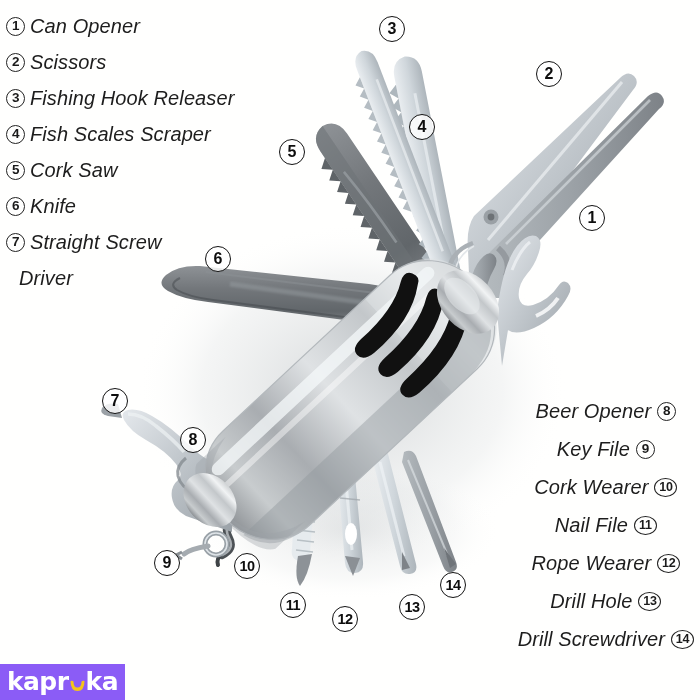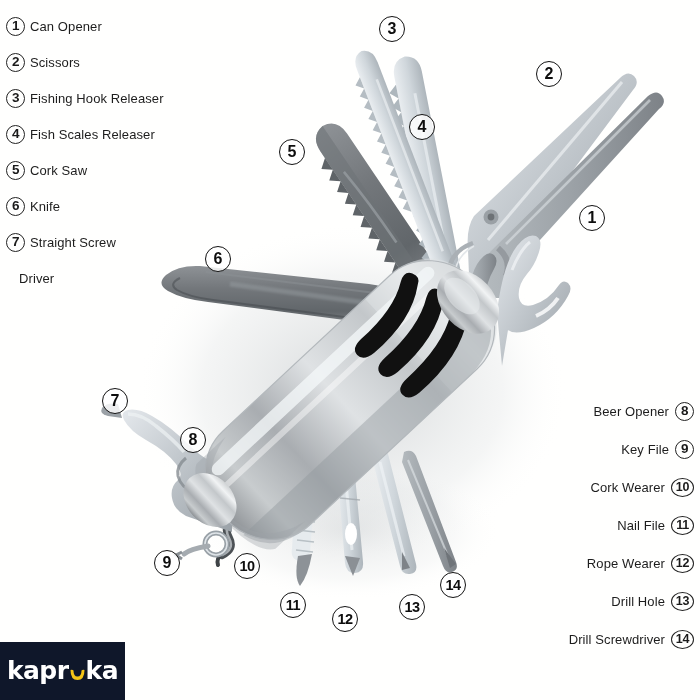--- a/index.html
+++ b/index.html
@@ -28,21 +28,21 @@
   .legend.right { right: 6px; top: 392px; text-align: right; }
 
   .legend-row {
     display: flex;
     align-items: center;
     height: 36px;
     white-space: nowrap;
   }
   .legend.right .legend-row {
     height: 38px;
-    justify-content: flex-end;
+    justify-content: center;
   }
 
   .num-circle {
     flex: 0 0 auto;
     display: inline-flex;
     align-items: center;
     justify-content: center;
     width: 19px;
     height: 19px;
     border: 1.4px solid #222;
@@ -53,23 +53,24 @@
     color: #1b1b1b;
     letter-spacing: -0.3px;
     box-sizing: border-box;
   }
   .num-circle.wide {
     width: 23px;
     font-size: 12.5px;
   }
 
   .legend-label {
-    font-size: 13px;
+    font-size: 20px;
     color: #1d1d1d;
     letter-spacing: 0.1px;
+    font-style: italic;
   }
   .legend.left .legend-label  { margin-left: 5px; }
   .legend.right .legend-label { margin-right: 6px; }
 
   .legend-row.cont .legend-label {
     margin-left: 13px;
   }
 
   
   .marker {
@@ -98,26 +99,26 @@
     width: 700px; height: 700px;
     z-index: 10;
   }
 
   
   #logo {
     position: absolute;
     left: 0;
     bottom: 0;
     width: 125px;
-    height: 58px;
+    height: 36px;
     z-index: 60;
     display: flex;
     align-items: center;
     justify-content: center;
-    background: #0f172a;
+    background: #8b5cf6;
   }
   .logo-text {
     font-family: "DejaVu Sans", sans-serif;
     font-size: 25px;
     font-weight: 700;
     color: #ffffff;
     letter-spacing: -0.5px;
     line-height: 1;
     position: relative;
     top: -1px;
@@ -350,21 +351,21 @@
     <div class="legend-row">
       <span class="num-circle">2</span>
       <span class="legend-label">Scissors</span>
     </div>
     <div class="legend-row">
       <span class="num-circle">3</span>
       <span class="legend-label">Fishing Hook Releaser</span>
     </div>
     <div class="legend-row">
       <span class="num-circle">4</span>
-      <span class="legend-label">Fish Scales Releaser</span>
+      <span class="legend-label">Fish Scales Scraper</span>
     </div>
     <div class="legend-row">
       <span class="num-circle">5</span>
       <span class="legend-label">Cork Saw</span>
     </div>
     <div class="legend-row">
       <span class="num-circle">6</span>
       <span class="legend-label">Knife</span>
     </div>
     <div class="legend-row">

